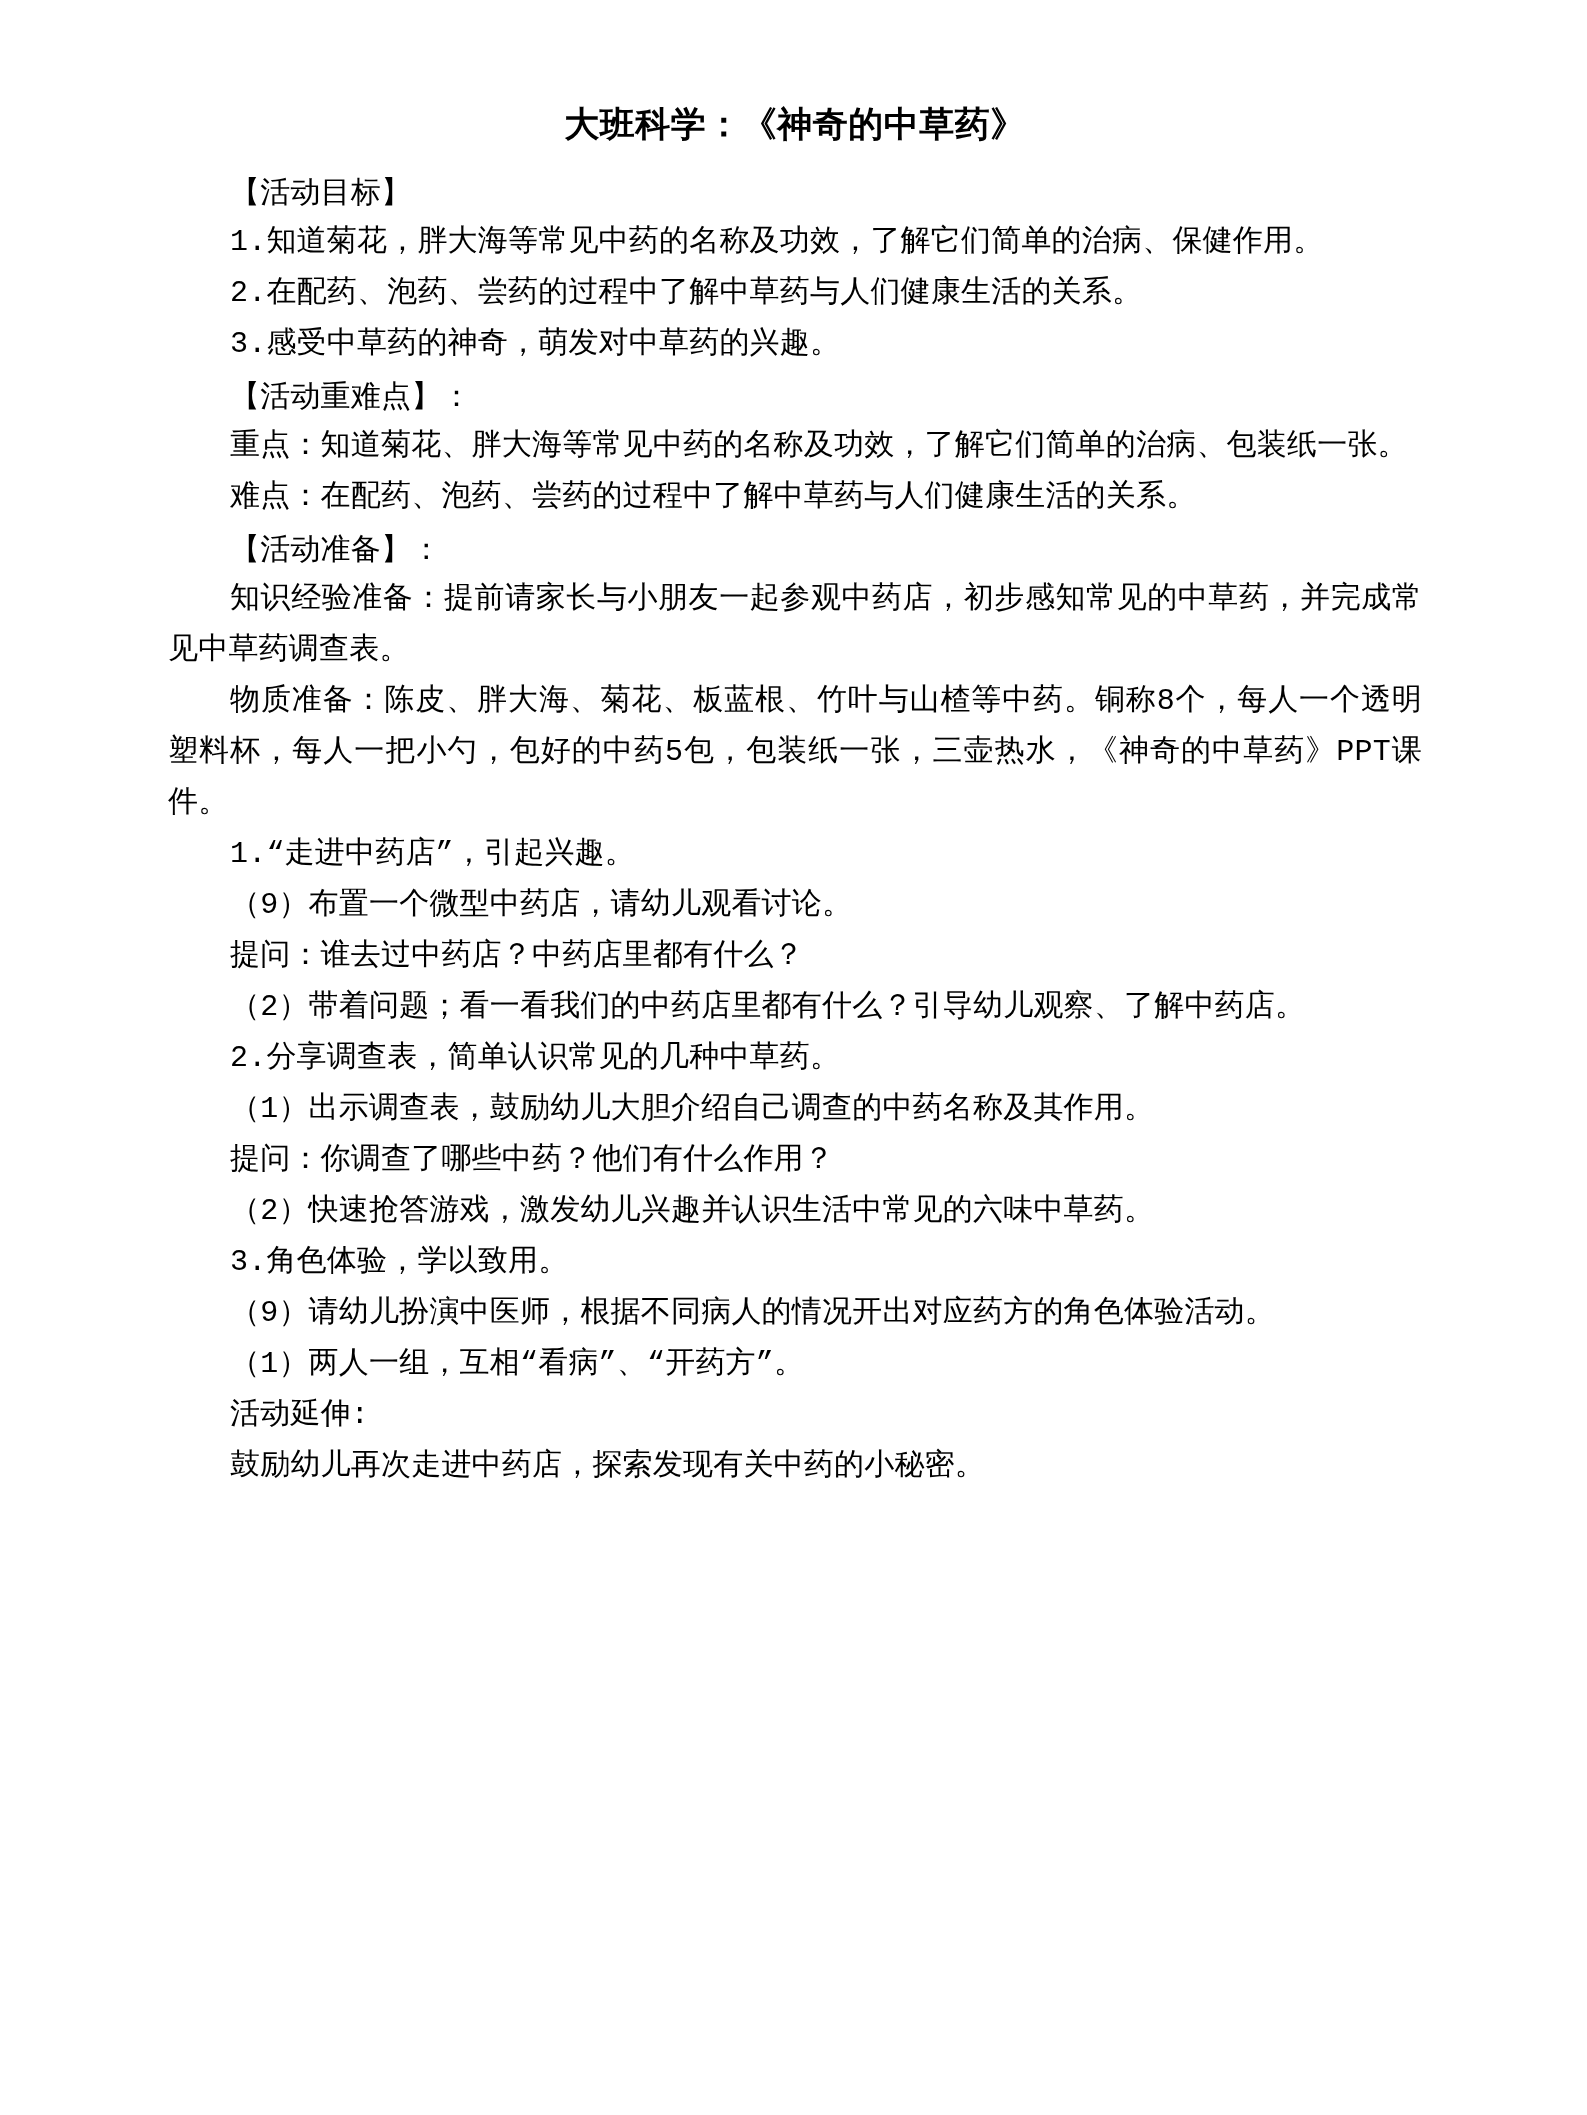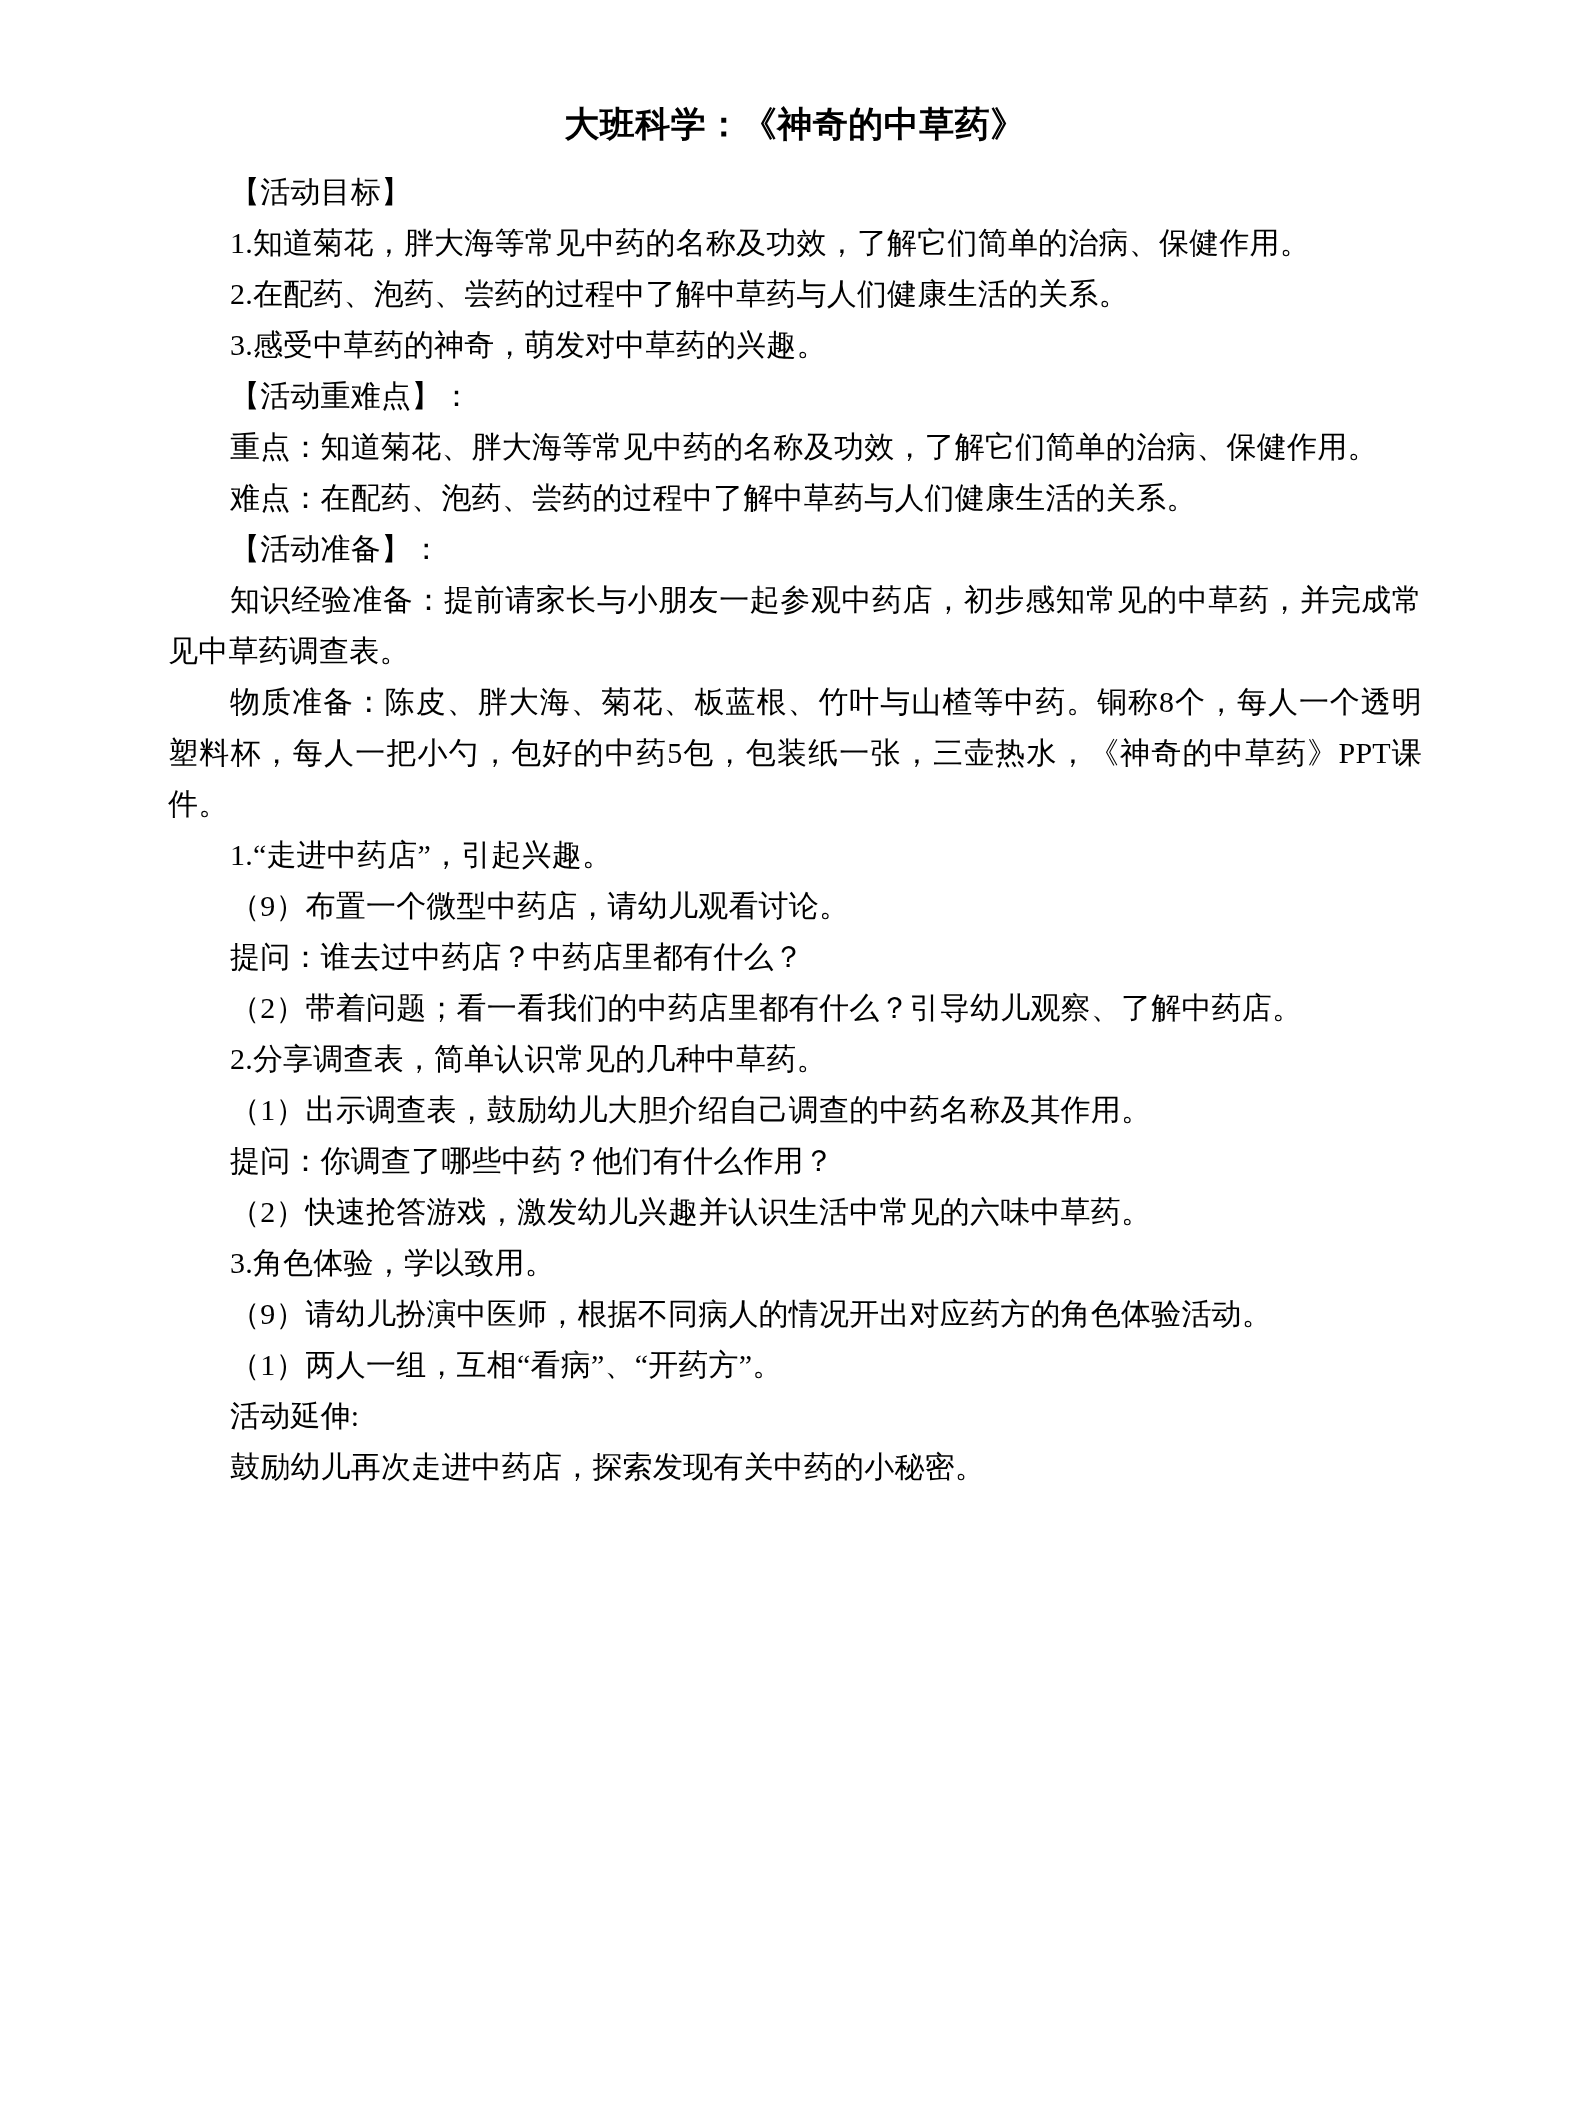--- a/index.html
+++ b/index.html
@@ -37,20 +37,21 @@
     font-family: "Liberation Sans", "DejaVu Sans", sans-serif;
   }
   .para {
     font-size: 30px;
     line-height: 51px;
     text-align: justify;
     text-justify: inter-ideograph;
     margin: 0;
     letter-spacing: 0.2px;
     word-break: break-all;
+    font-family: Liberation Mono, monospace;
   }
   .indent-2 {
     text-indent: 62px;
   }
   .heading {
     font-weight: normal;
     font-family: "Liberation Sans", "DejaVu Sans", sans-serif;
   }
 </style>
 </head>
@@ -61,21 +62,21 @@
     <h1 class="doc-title">大班科学：《神奇的中草药》</h1>
     <div id="sections-container">
         <div>
           <p class="para indent-2 heading">【活动目标】</p>
           <p class="para indent-2">1.知道菊花，胖大海等常见中药的名称及功效，了解它们简单的治病、保健作用。</p>
           <p class="para indent-2">2.在配药、泡药、尝药的过程中了解中草药与人们健康生活的关系。</p>
           <p class="para indent-2">3.感受中草药的神奇，萌发对中草药的兴趣。</p>
         </div>
         <div>
           <p class="para indent-2 heading">【活动重难点】：</p>
-          <p class="para indent-2">重点：知道菊花、胖大海等常见中药的名称及功效，了解它们简单的治病、保健作用。</p>
+          <p class="para indent-2">重点：知道菊花、胖大海等常见中药的名称及功效，了解它们简单的治病、包装纸一张。</p>
           <p class="para indent-2">难点：在配药、泡药、尝药的过程中了解中草药与人们健康生活的关系。</p>
         </div>
         <div>
           <p class="para indent-2 heading">【活动准备】：</p>
           <p class="para indent-2">知识经验准备：提前请家长与小朋友一起参观中药店，初步感知常见的中草药，并完成常见中草药调查表。</p>
           <p class="para indent-2">物质准备：陈皮、胖大海、菊花、板蓝根、竹叶与山楂等中药。铜称8个，每人一个透明塑料杯，每人一把小勺，包好的中药5包，包装纸一张，三壶热水，《神奇的中草药》PPT课件。</p>
         </div>
         <div>
           <p class="para indent-2">1.“走进中药店”，引起兴趣。</p>
           <p class="para indent-2">（9）布置一个微型中药店，请幼儿观看讨论。</p>

